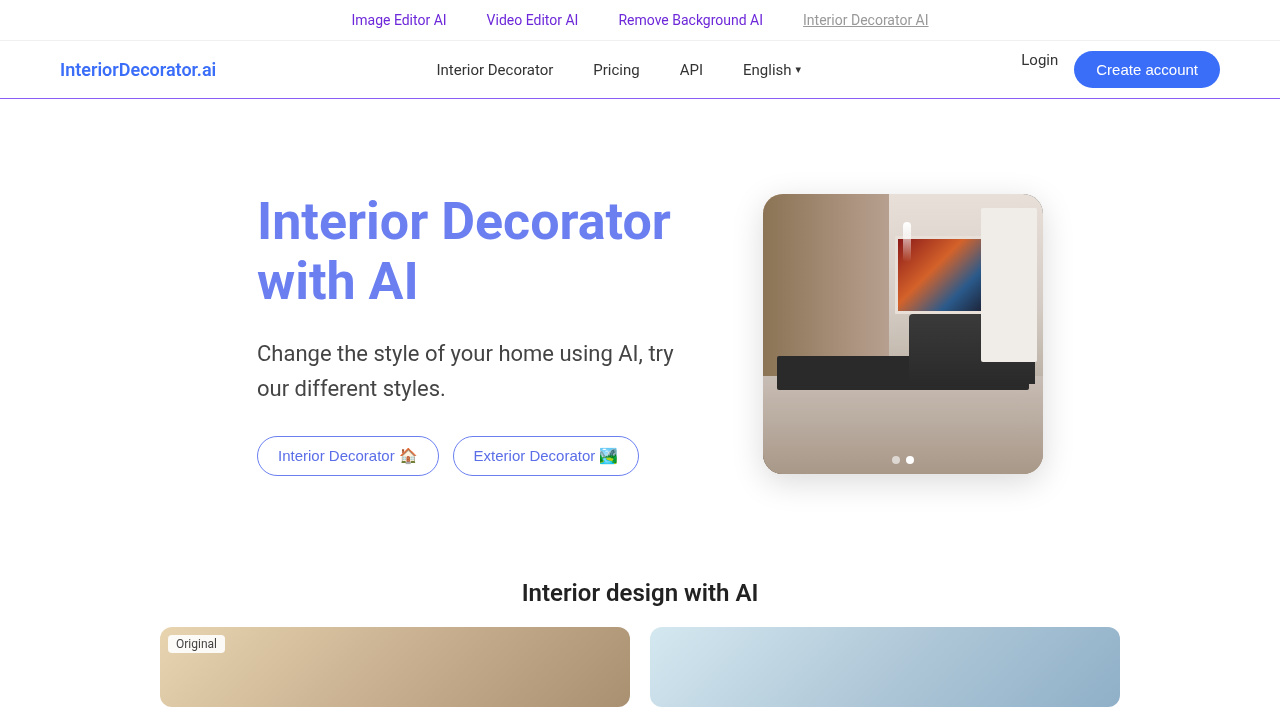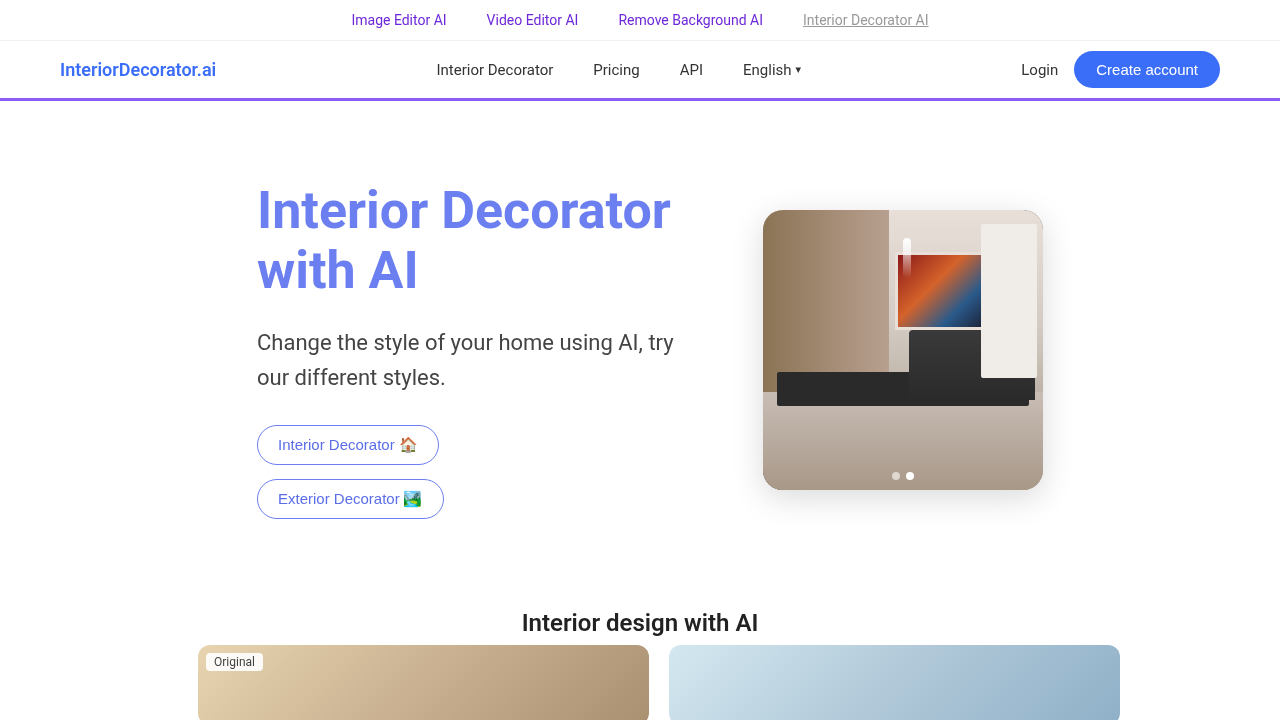--- a/index.html
+++ b/index.html
@@ -19,41 +19,41 @@
     .top-bar a { text-decoration: none; color: #6d28d9; }
     .top-bar a.active { color: #999; text-decoration: underline; }
 
     
     .main-nav {
       display: flex;
       align-items: center;
       justify-content: space-between;
       padding: 10px 60px;
       background: #fff;
-      border-bottom: 3px solid #8b5cf6;
+      border-bottom: 1px solid #8b5cf6;
     }
     .nav-logo {
       color: #3b6ef8;
       font-size: 18px;
       font-weight: 600;
       text-decoration: none;
     }
     .nav-links {
       display: flex;
       align-items: center;
       gap: 40px;
       font-size: 15px;
       color: #333;
     }
     .nav-links a { text-decoration: none; color: #333; }
     .nav-links .dropdown { display: flex; align-items: center; gap: 4px; cursor: pointer; }
     .nav-links .dropdown::after { content: '▾'; font-size: 11px; }
     .nav-right {
       display: flex;
-      align-items: center;
+      align-items: flex-start;
       gap: 16px;
     }
     .btn-login { font-size: 15px; color: #333; text-decoration: none; cursor: pointer; }
     .btn-create {
       background: #3b6ef8;
       color: #fff;
       border: none;
       border-radius: 24px;
       padding: 10px 22px;
       font-size: 15px;
@@ -77,21 +77,21 @@
       color: #6b7ff0;
       line-height: 1.15;
       margin-bottom: 24px;
     }
     .hero-subtitle {
       font-size: 22px;
       color: #444;
       line-height: 1.6;
       margin-bottom: 30px;
     }
-    .hero-buttons { display: flex; flex-direction: column; gap: 14px; }
+    .hero-buttons { display: flex; flex-direction: row; gap: 14px; }
     .btn-outline {
       display: inline-flex;
       align-items: center;
       gap: 8px;
       border: 1.5px solid #6b7ff0;
       border-radius: 20px;
       padding: 10px 20px;
       font-size: 15px;
       color: #5b6ee8;
       background: #fff;
@@ -134,40 +134,40 @@
       transform: translateX(-50%);
       display: flex;
       gap: 6px;
     }
     .dot { width: 8px; height: 8px; border-radius: 50%; background: rgba(255,255,255,0.6); }
     .dot.active { background: #fff; }
 
     
     .section-title-wrap {
       text-align: center;
-      padding: 30px 0 8px 0;
+      padding: 30px 0 20px 0;
     }
     .section-title { font-size: 24px; font-weight: 600; color: #222; }
 
     
     .bottom-preview {
       display: flex;
       gap: 20px;
       padding: 0 160px;
       overflow: hidden;
       max-height: 80px;
     }
     .preview-card {
       flex: 1;
       border-radius: 12px;
       overflow: hidden;
       height: 80px;
       position: relative;
     }
-    .preview-card-original { background: linear-gradient(135deg, #e8d5b0 0%, #c8b090 50%, #a89070 100%); margin-left: 38px; }
+    .preview-card-original { background: linear-gradient(135deg, #e8d5b0 0%, #c8b090 50%, #a89070 100%); }
     .preview-card-result { background: linear-gradient(135deg, #d4e8f0 0%, #b0c8d8 50%, #8fb0c8 100%); }
     .original-badge {
       position: absolute;
       top: 8px;
       left: 8px;
       background: rgba(255,255,255,0.9);
       border-radius: 4px;
       padding: 2px 8px;
       font-size: 12px;
       color: #444;

